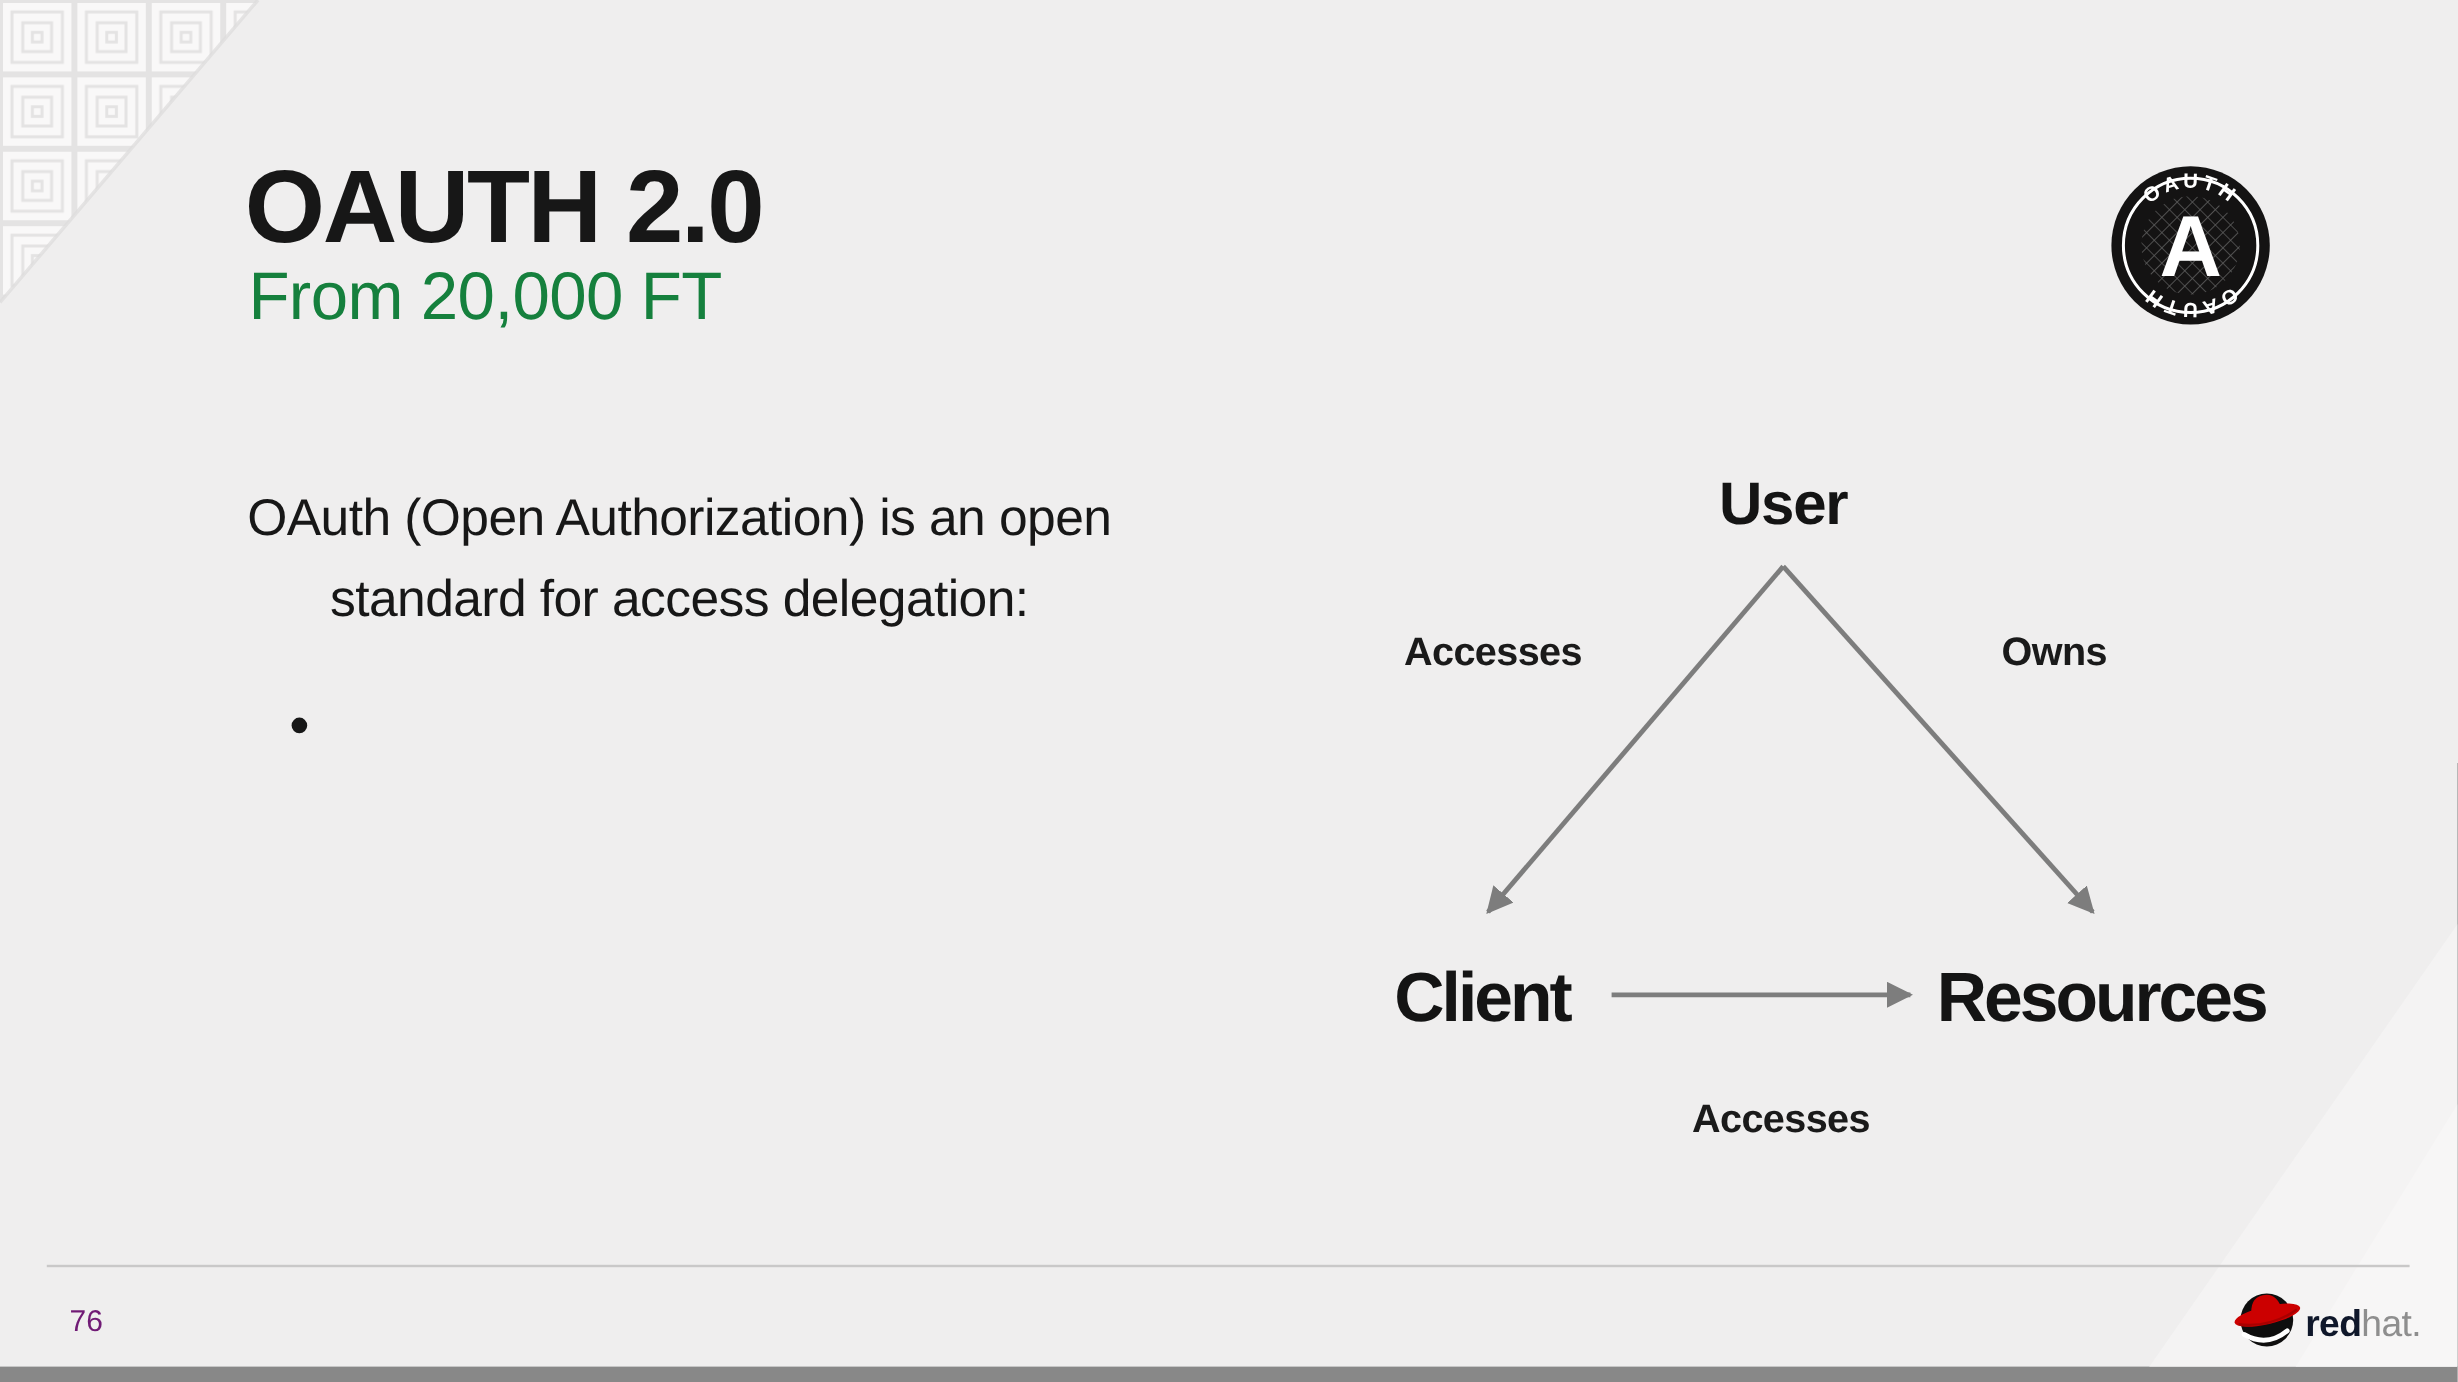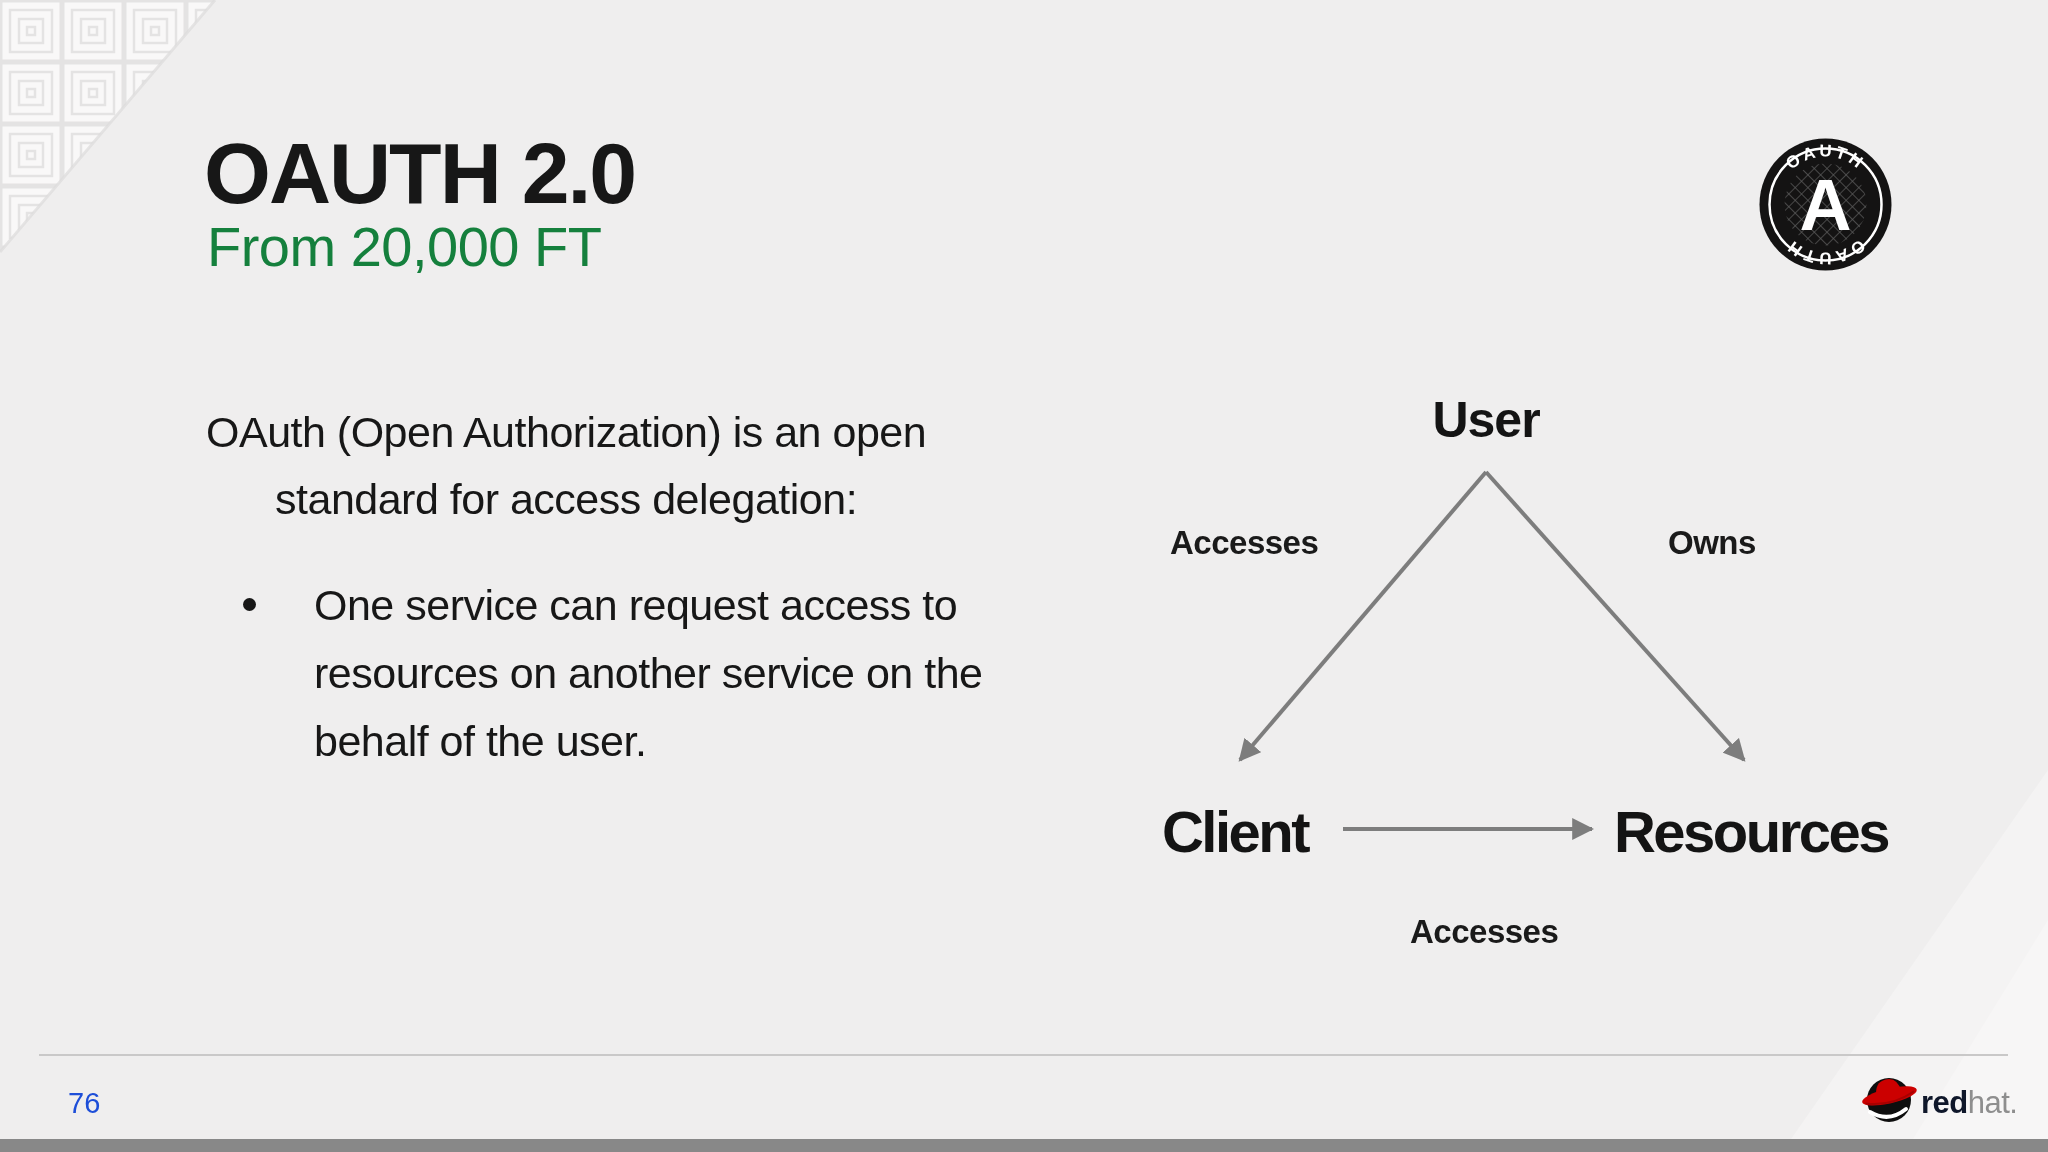--- a/index.html
+++ b/index.html
@@ -48,21 +48,21 @@
   .node-resources{left:1751px; top:803px; font-size:58px; letter-spacing:-2.5px;}
   .edge-label{
     font-size:33px; font-weight:600; letter-spacing:-0.5px; line-height:1;
     color:#1a1a1a; white-space:nowrap;
   }
   .label-authorize{left:1170px; top:526px;}
   .label-owns{left:1668px; top:526px;}
   .label-accesses{left:1410px; top:915px;}
 
   .divider{left:39px; top:1054px; width:1969px; height:2px; background:var(--divider);}
-  .page-number{left:58px; top:1089px; font-size:29px; color:#1d4ed8; line-height:1;margin-left:10px;}
+  .page-number{left:58px; top:1089px; font-size:25px; color:#701a75; line-height:1;}
 
   .brand-text{left:1921px; top:1086px; font-size:31px; line-height:34px; white-space:nowrap;}
   .brand-bold{font-weight:700; color:#0f172a; letter-spacing:-0.5px;}
   .brand-light{font-weight:400; color:#8e8e8e; letter-spacing:-0.5px;margin-top:38px;}
 
   .badge{left:1757px; top:136px;}
 </style>
 </head>
 <body>
 
@@ -109,23 +109,20 @@
     </text>
     <text font-size="17" font-weight="700" letter-spacing="3" fill="#ffffff" font-family="Liberation Sans, DejaVu Sans, sans-serif">
       <textPath href="#arcBot" startOffset="50%" text-anchor="middle">OAUTH</textPath>
     </text>
     <text x="68.5" y="94" text-anchor="middle" font-size="72" font-weight="700" fill="#ffffff" font-family="Liberation Sans, DejaVu Sans, sans-serif">A</text>
   </svg>
 
   <div class="abs paragraph prelines">OAuth (Open Authorization) is an open
 standard for access delegation:</div>
   <div class="abs bullet-dot"></div>
-  <div class="abs bullet-text prelines">One service can request access to
-resources on another service on the
-behalf of the user.</div>
 
   <svg class="layer" width="2048" height="1152" viewBox="0 0 2048 1152">
     <defs>
       <marker id="arr" viewBox="0 0 10 10" refX="9" refY="5" markerWidth="5.5" markerHeight="5.5" orient="auto-start-reverse" markerUnits="strokeWidth">
         <path d="M0 0 L10 5 L0 10 z" fill="#7d7d7d"></path>
       </marker>
     </defs>
     <g stroke="#7d7d7d" stroke-width="4" fill="none">
       <line x1="1486" y1="472" x2="1240" y2="760" marker-end="url(#arr)"></line>
       <line x1="1486" y1="472" x2="1744" y2="760" marker-end="url(#arr)"></line>

